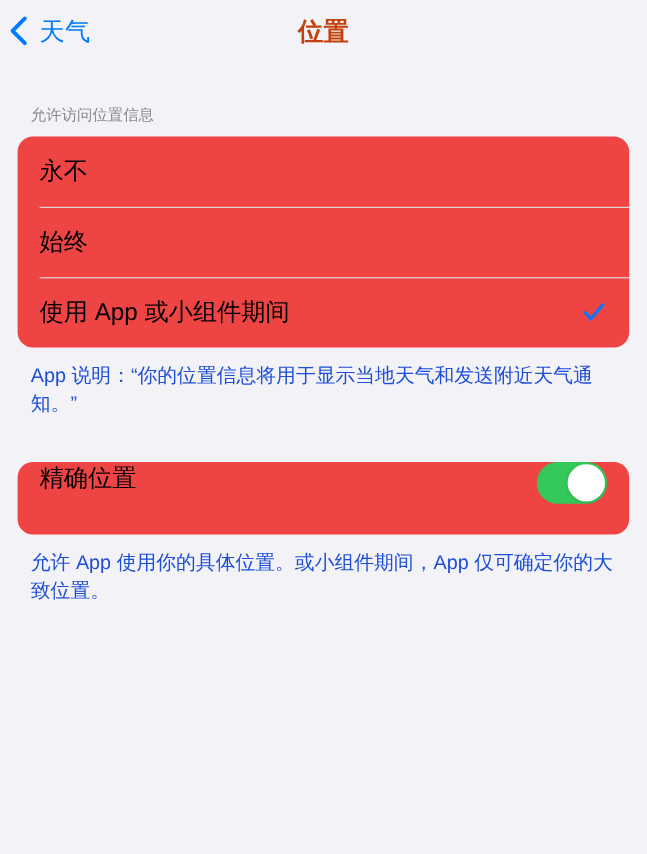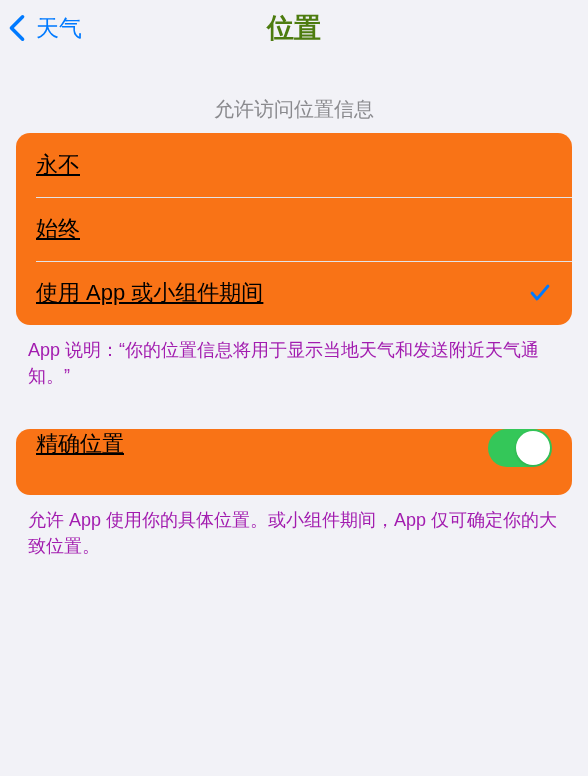--- a/index.html
+++ b/index.html
@@ -31,36 +31,34 @@
       gap: 10px;
     }
     .back-chevron {
       display: flex;
       align-items: center;
     }
     .nav-title {
       position: absolute;
       left: 50%;
       transform: translateX(-50%);
-      font-size: 27px;
+      font-size: 23px;
       font-weight: 600;
-      color: #4d7c0f;
+      color: #c2410c;
     }
     .section-header {
       padding: 40px 28px 10px 28px;
-      font-size: 20px;
+      font-size: 14px;
       color: #8a8a8e;
-      text-align: center;
     }
     .group {
       margin: 0 16px;
-      background: #f97316;
+      background: #ef4444;
       border-radius: 14px;
       overflow: hidden;
-      text-decoration: underline;
     }
     .row {
       display: flex;
       align-items: center;
       justify-content: space-between;
       min-height: 64px;
       padding: 0 20px;
       font-size: 22px;
       color: #000;
       cursor: pointer;
@@ -76,21 +74,21 @@
       background: #e3e3e6;
     }
     .check {
       color: #007aff;
       display: flex;
       align-items: center;
     }
     .section-footer {
       padding: 12px 28px 0 28px;
       font-size: 18px;
-      color: #a21caf;
+      color: #1d4ed8;
       line-height: 1.45;
     }
     .toggle-row {
       display: flex;
       align-items: flex-start;
       justify-content: space-between;
       min-height: 66px;
       padding: 0 20px;
       font-size: 22px;
       color: #000;

